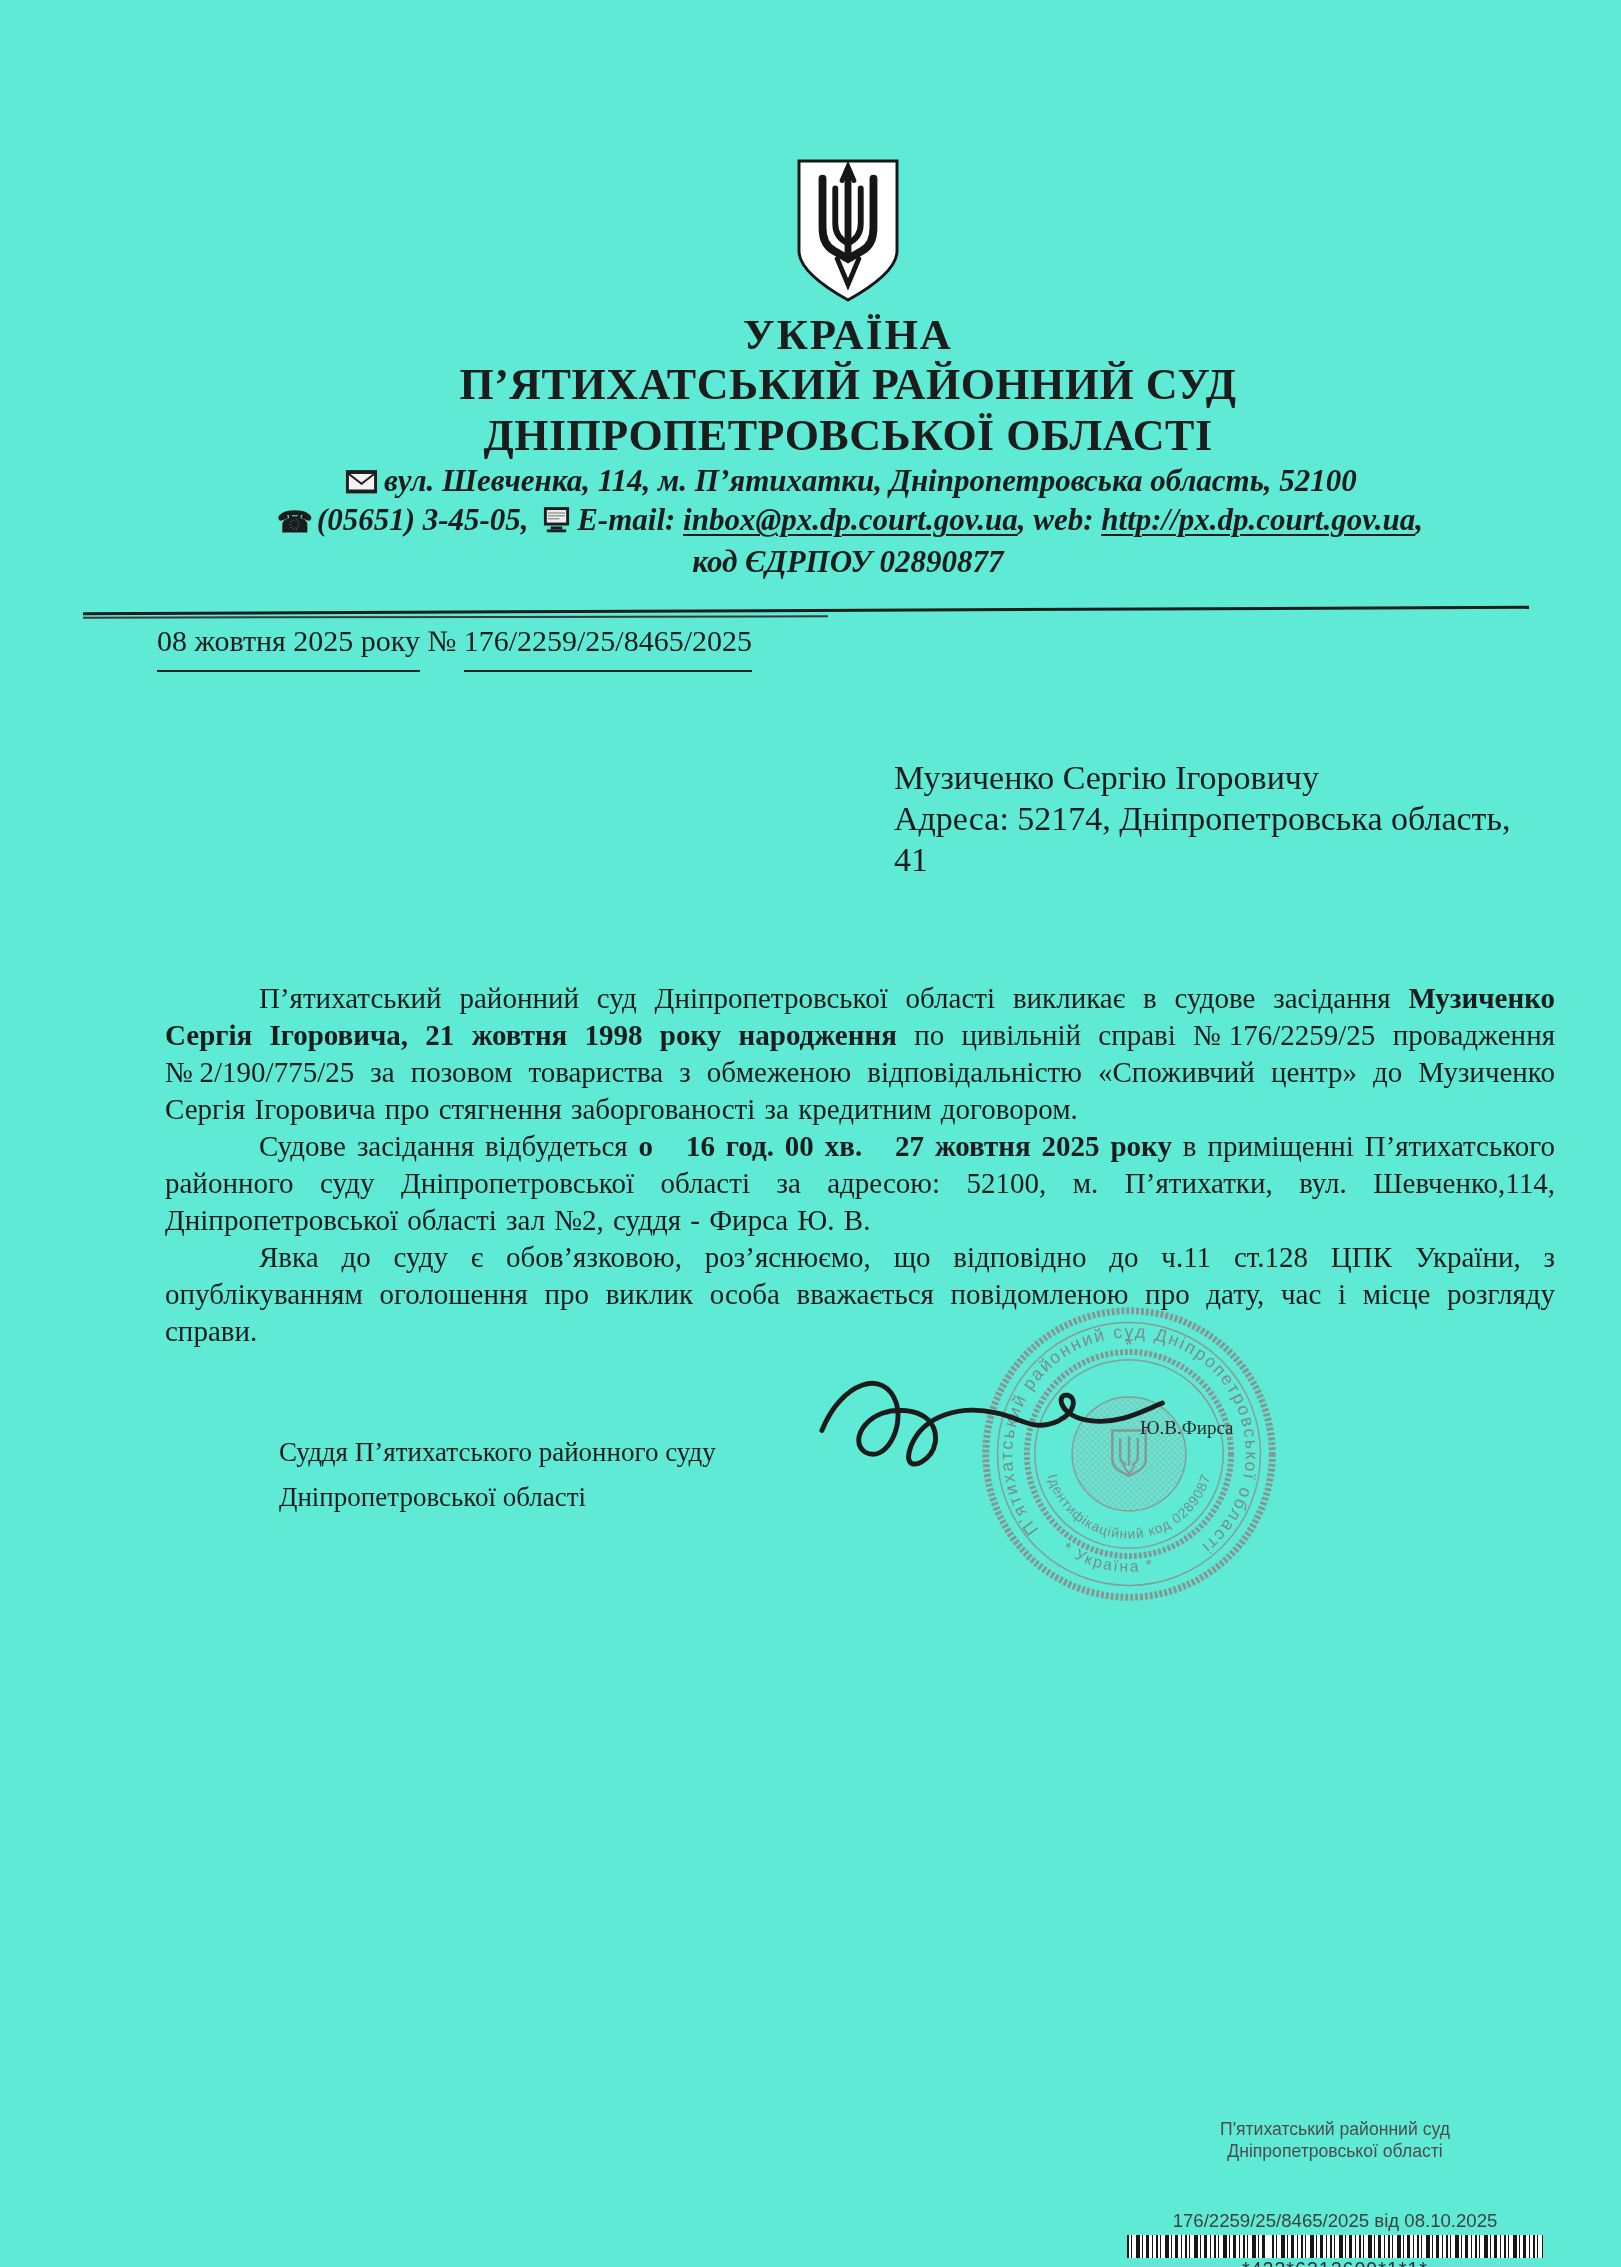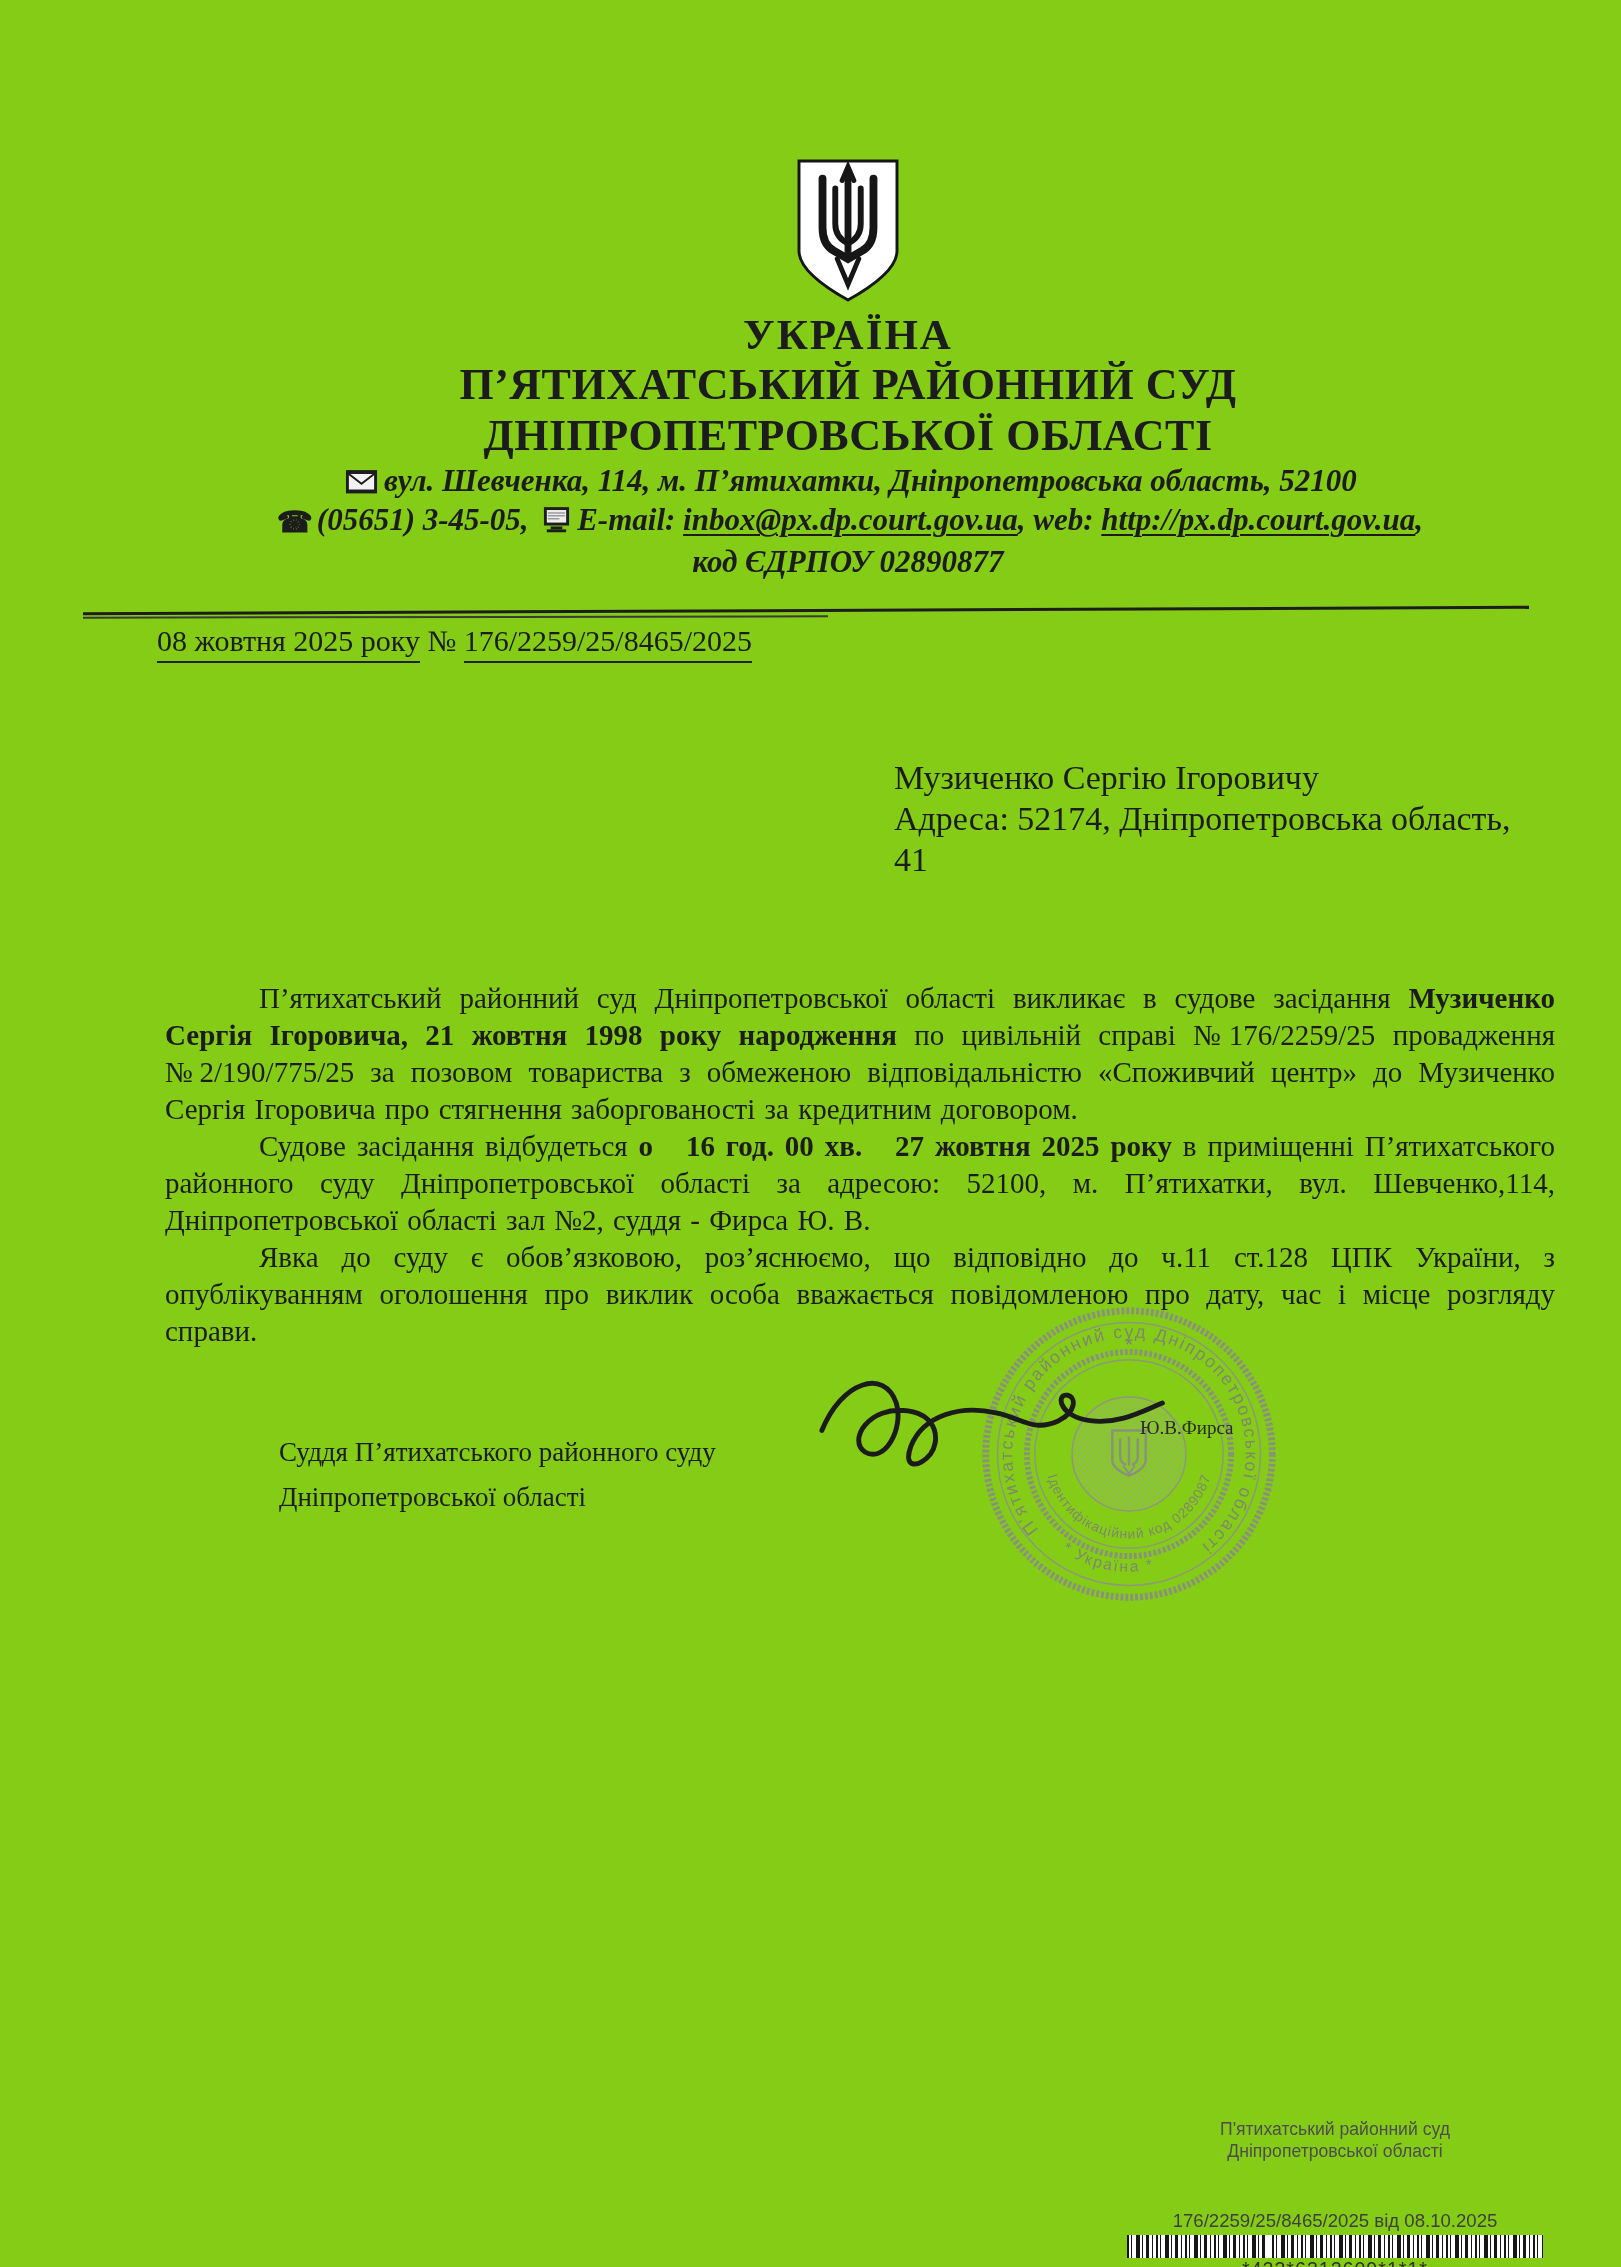--- a/index.html
+++ b/index.html
@@ -1,33 +1,33 @@
 <!DOCTYPE html>
 <html><head>
 <meta charset="utf-8">
 <style>
   html,body{margin:0;padding:0;background:#e8e8e8;}
   #page{
-    position:relative;width:1621px;height:2267px;background:#84cc16;
+    position:relative;width:1621px;height:2267px;background:#5eead4;
     font-family:"Liberation Serif",serif;color:#1c1c1c;overflow:hidden;
   }
   
   .letterhead{position:absolute;left:118px;top:157px;width:1460px;text-align:center;}
   .emblem{display:block;margin:0 auto;}
   .country{font-size:43px;font-weight:bold;letter-spacing:2px;line-height:49px;margin-top:5.9px;}
   .court-line{font-size:44px;font-weight:bold;line-height:51px;letter-spacing:0.5px;}
   .addr-line{font-size:31px;font-weight:bold;font-style:italic;line-height:39px;}
   .addr-line .uline{text-decoration:underline;text-decoration-thickness:2px;text-underline-offset:3.9px;}
   .glyph-icon{font-style:normal;font-size:29px;vertical-align:-2px;padding:0 3.9px;}
   .mini-svg{vertical-align:-3.9px;margin:0 5.9px;}
   
   .separator{position:absolute;left:83px;top:609px;width:1446px;height:2.9px;background:#1d1d1d;transform:rotate(-0.25deg);}
   .sep-echo{position:absolute;left:83px;top:616px;width:745px;height:2px;background:#3a3a3a;transform:rotate(-0.1deg);}
   .refline{position:absolute;left:157px;top:621px;font-size:30px;line-height:39px;white-space:nowrap;}
-  .refline .u{border-bottom:2px solid #222;padding-bottom:4px;}
+  .refline .u{border-bottom:2px solid #222;padding-bottom:13px;}
   
   .recipient{position:absolute;left:894px;top:757px;font-size:34px;line-height:41px;}
   
   .body-text{position:absolute;left:165px;top:980px;width:1390px;font-size:29px;line-height:37px;text-align:justify;word-spacing:2px;}
   .body-text p{margin:0;text-indent:94px;}
   
   .judge-title{position:absolute;left:279px;top:1404px;font-size:27px;line-height:45px;margin-top:26px;}
   .sig-svg{position:absolute;left:814px;top:1360px;z-index:3;}
   .sig-name{position:absolute;left:1140px;top:1417px;font-size:19px;z-index:3;color:#2a2a2a;}
   

